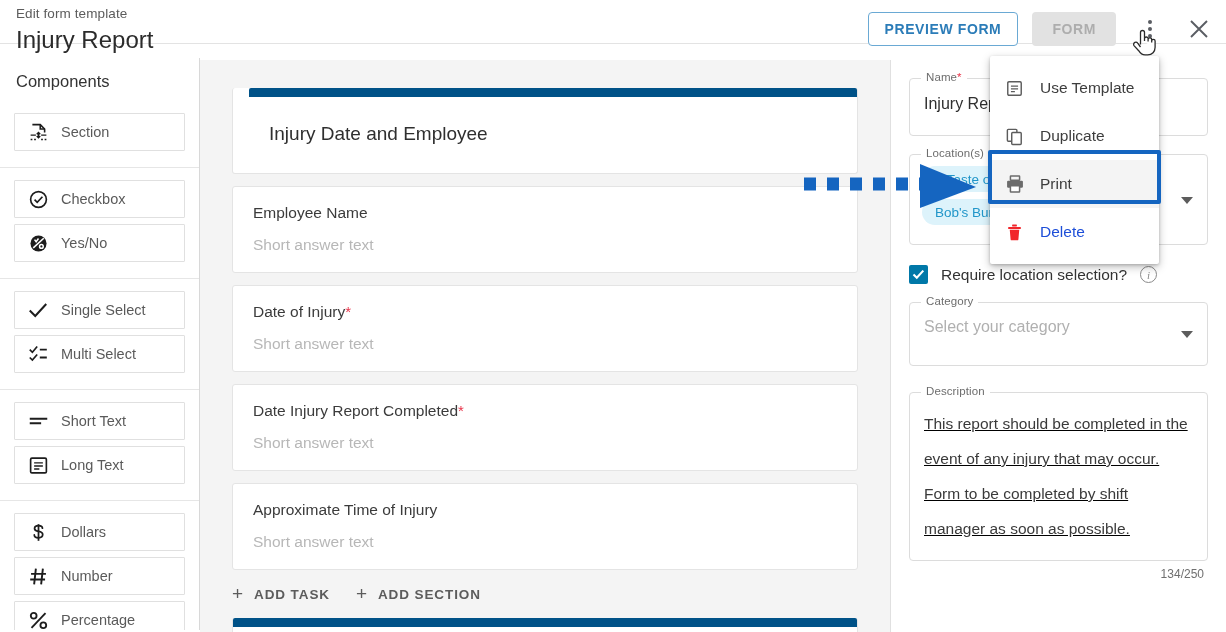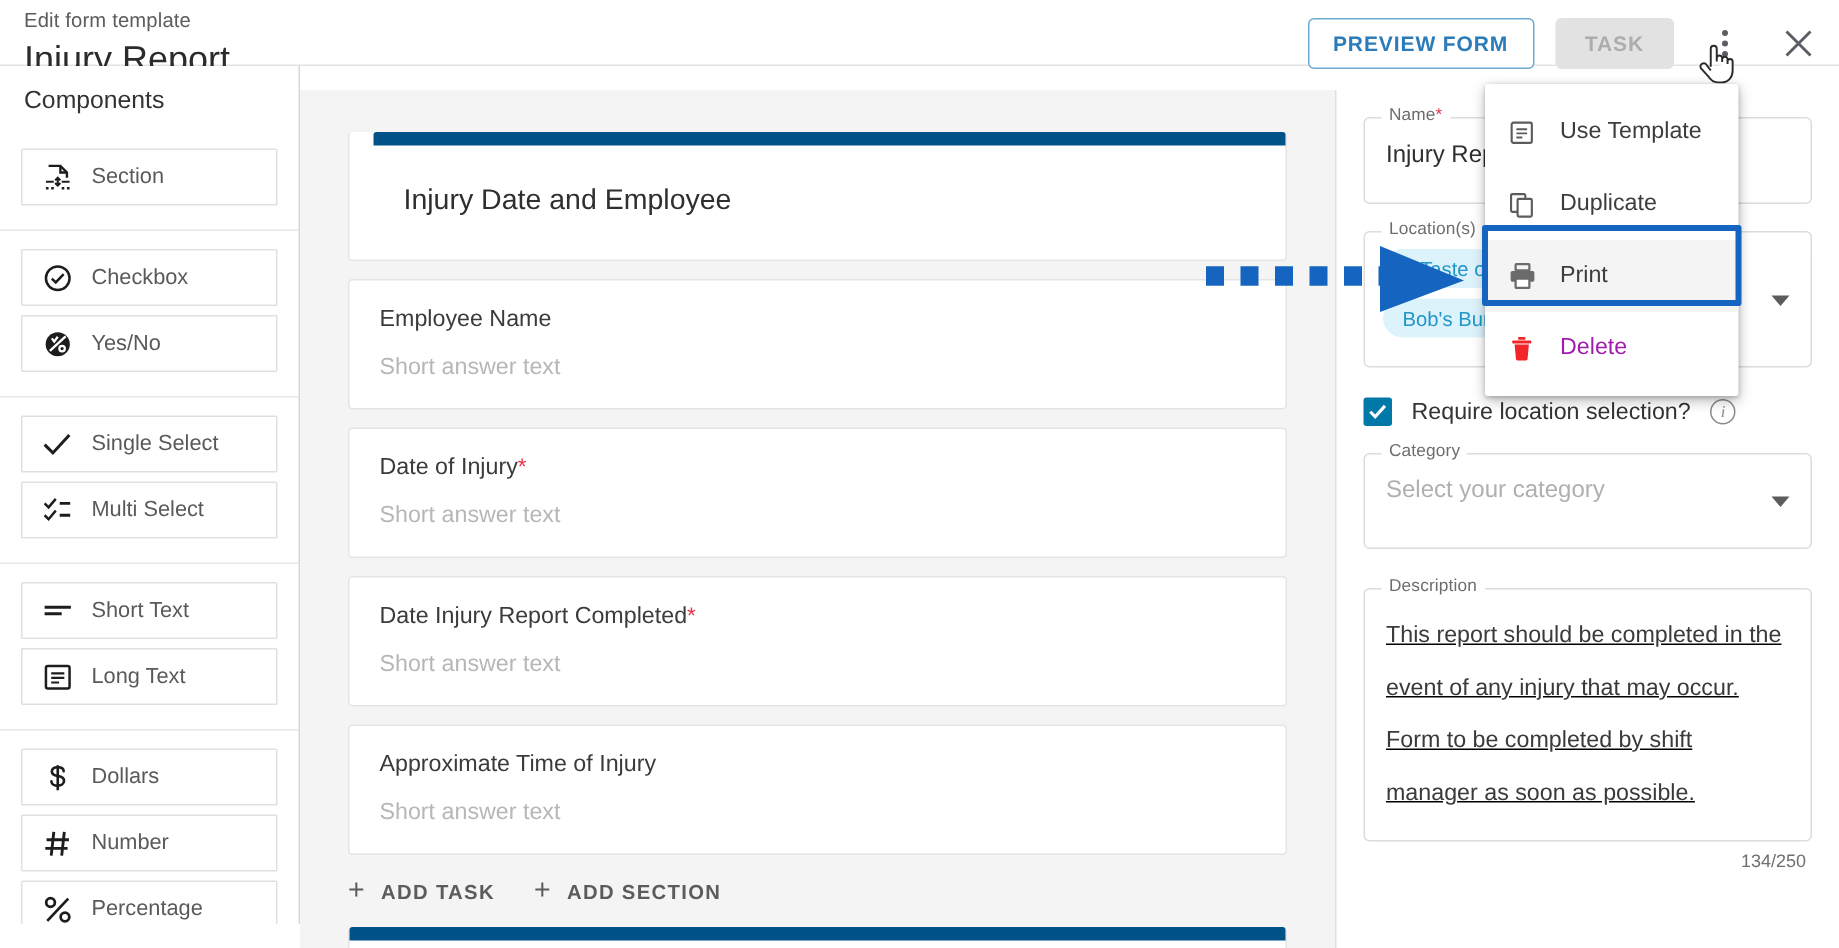--- a/index.html
+++ b/index.html
@@ -49,21 +49,21 @@
   }
 
   
   .cursor-hand {
     position: absolute; left: 1131px; top: 27px; width: 26px; height: 32px;
     pointer-events: none; z-index: 60;
   }
 
   
   .sidebar {
-    position: absolute; left: 0; top: 44px; width: 200px; height: 572px;
+    position: absolute; left: 0; top: 58px; width: 200px; height: 572px;
     background: #ffffff; border-right: 1px solid #d8d8d8; overflow: hidden;
   }
   .sidebar-title { font-size: 16.5px; color: #333; padding: 14px 0 10px 16px; }
   .comp-group { padding: 6px 0 10px 0; border-bottom: 1px solid #e6e6e6; }
   .comp-group:last-child { border-bottom: none; }
   .comp-item {
     display: flex; align-items: center; height: 38px; margin: 6px 14px;
     border: 1px solid #e0e0e0; background: #fff; cursor: grab; border-radius: 1px;
   }
   .comp-ico {
@@ -167,21 +167,21 @@
     position: absolute; left: 990px; top: 56px; width: 169px;
     background: #ffffff; border-radius: 2px; z-index: 40;
     box-shadow: 0 3px 9px rgba(0,0,0,.26), 0 1px 3px rgba(0,0,0,.18);
     padding: 8px 0;
   }
   .menu-item {
     display: flex; align-items: center; gap: 15px; height: 48px;
     padding: 0 14px; cursor: pointer; font-size: 15.5px; color: #3d3d3d;
   }
   .menu-item.highlight { background: #f4f4f4; }
-  .menu-item.danger { color: #a21caf; }
+  .menu-item.danger { color: #1d4ed8; }
   .menu-ico { width: 21px; display: flex; align-items: center; justify-content: center; flex: none; }
 
   .menu-highlight-box {
     position: absolute; left: 988px; top: 150px; width: 173px; height: 54px;
     border: 4px solid #1565c0; border-radius: 2px; z-index: 45; pointer-events: none;
   }
 
   
   .annot-arrow { position: absolute; left: 800px; top: 158px; z-index: 50; pointer-events: none; }
 </style>
@@ -190,21 +190,21 @@
 
 <div id="app">
 
   <div class="topbar">
     <div class="title-block">
       <div class="eyebrow">Edit form template</div>
       <div class="maintitle">Injury Report</div>
     </div>
     <div class="topbar-actions">
       <button class="btn-preview">PREVIEW FORM</button>
-      <button class="btn-save">TASK</button>
+      <button class="btn-save">FORM</button>
       <div class="kebab">
         <i></i>
         <i></i>
         <i></i>
       </div>
       <div class="btn-close">
         <svg width="22" height="22" viewBox="0 0 22 22">
           <path d="M3 3 L19 19 M19 3 L3 19" stroke="#5a5d63" stroke-width="1.9" fill="none"></path>
         </svg>
       </div>

